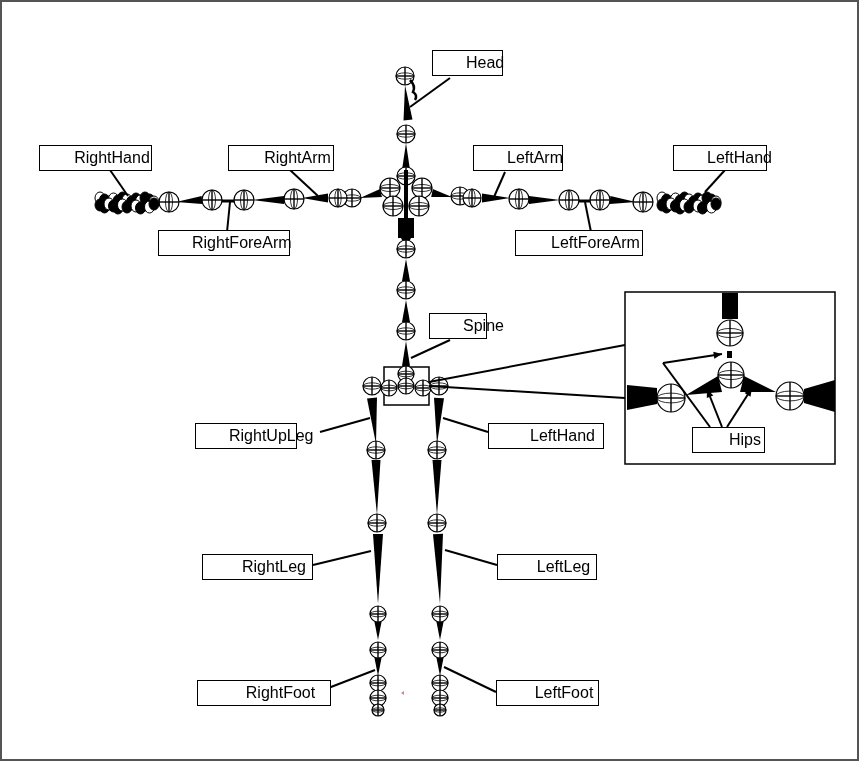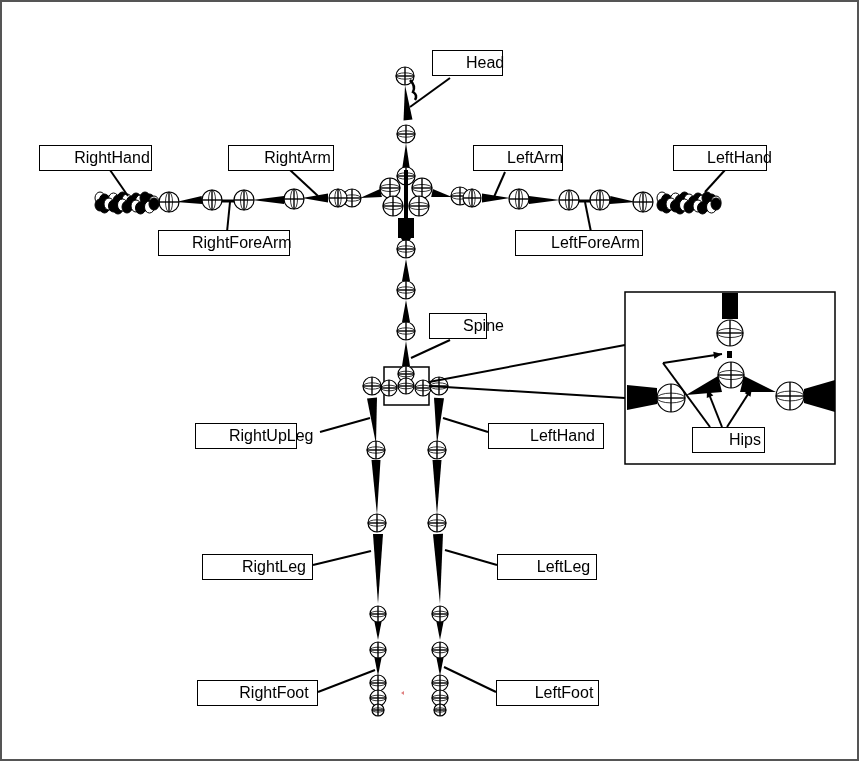--- a/index.html
+++ b/index.html
@@ -414,15 +414,15 @@
 <div class="lbl" style="left:228px;top:145px;width:106px;">RightArm</div>
 <div class="lbl" style="left:158px;top:230px;width:132px;">RightForeArm</div>
 <div class="lbl" style="left:473px;top:145px;width:90px;">LeftArm</div>
 <div class="lbl" style="left:673px;top:145px;width:94px;">LeftHand</div>
 <div class="lbl" style="left:515px;top:230px;width:128px;">LeftForeArm</div>
 <div class="lbl" style="left:429px;top:313px;width:58px;">Spine</div>
 <div class="lbl" style="left:195px;top:423px;width:102px;">RightUpLeg</div>
 <div class="lbl" style="left:488px;top:423px;width:116px;">LeftHand</div>
 <div class="lbl" style="left:202px;top:554px;width:111px;">RightLeg</div>
 <div class="lbl" style="left:497px;top:554px;width:100px;">LeftLeg</div>
-<div class="lbl" style="left:197px;top:680px;width:121px;">RightFoot</div>
+<div class="lbl" style="left:197px;top:680px;width:134px;">RightFoot</div>
 <div class="lbl" style="left:496px;top:680px;width:103px;">LeftFoot</div>
 <div class="lbl" style="left:692px;top:427px;width:73px;">Hips</div>
 
 </body></html>

